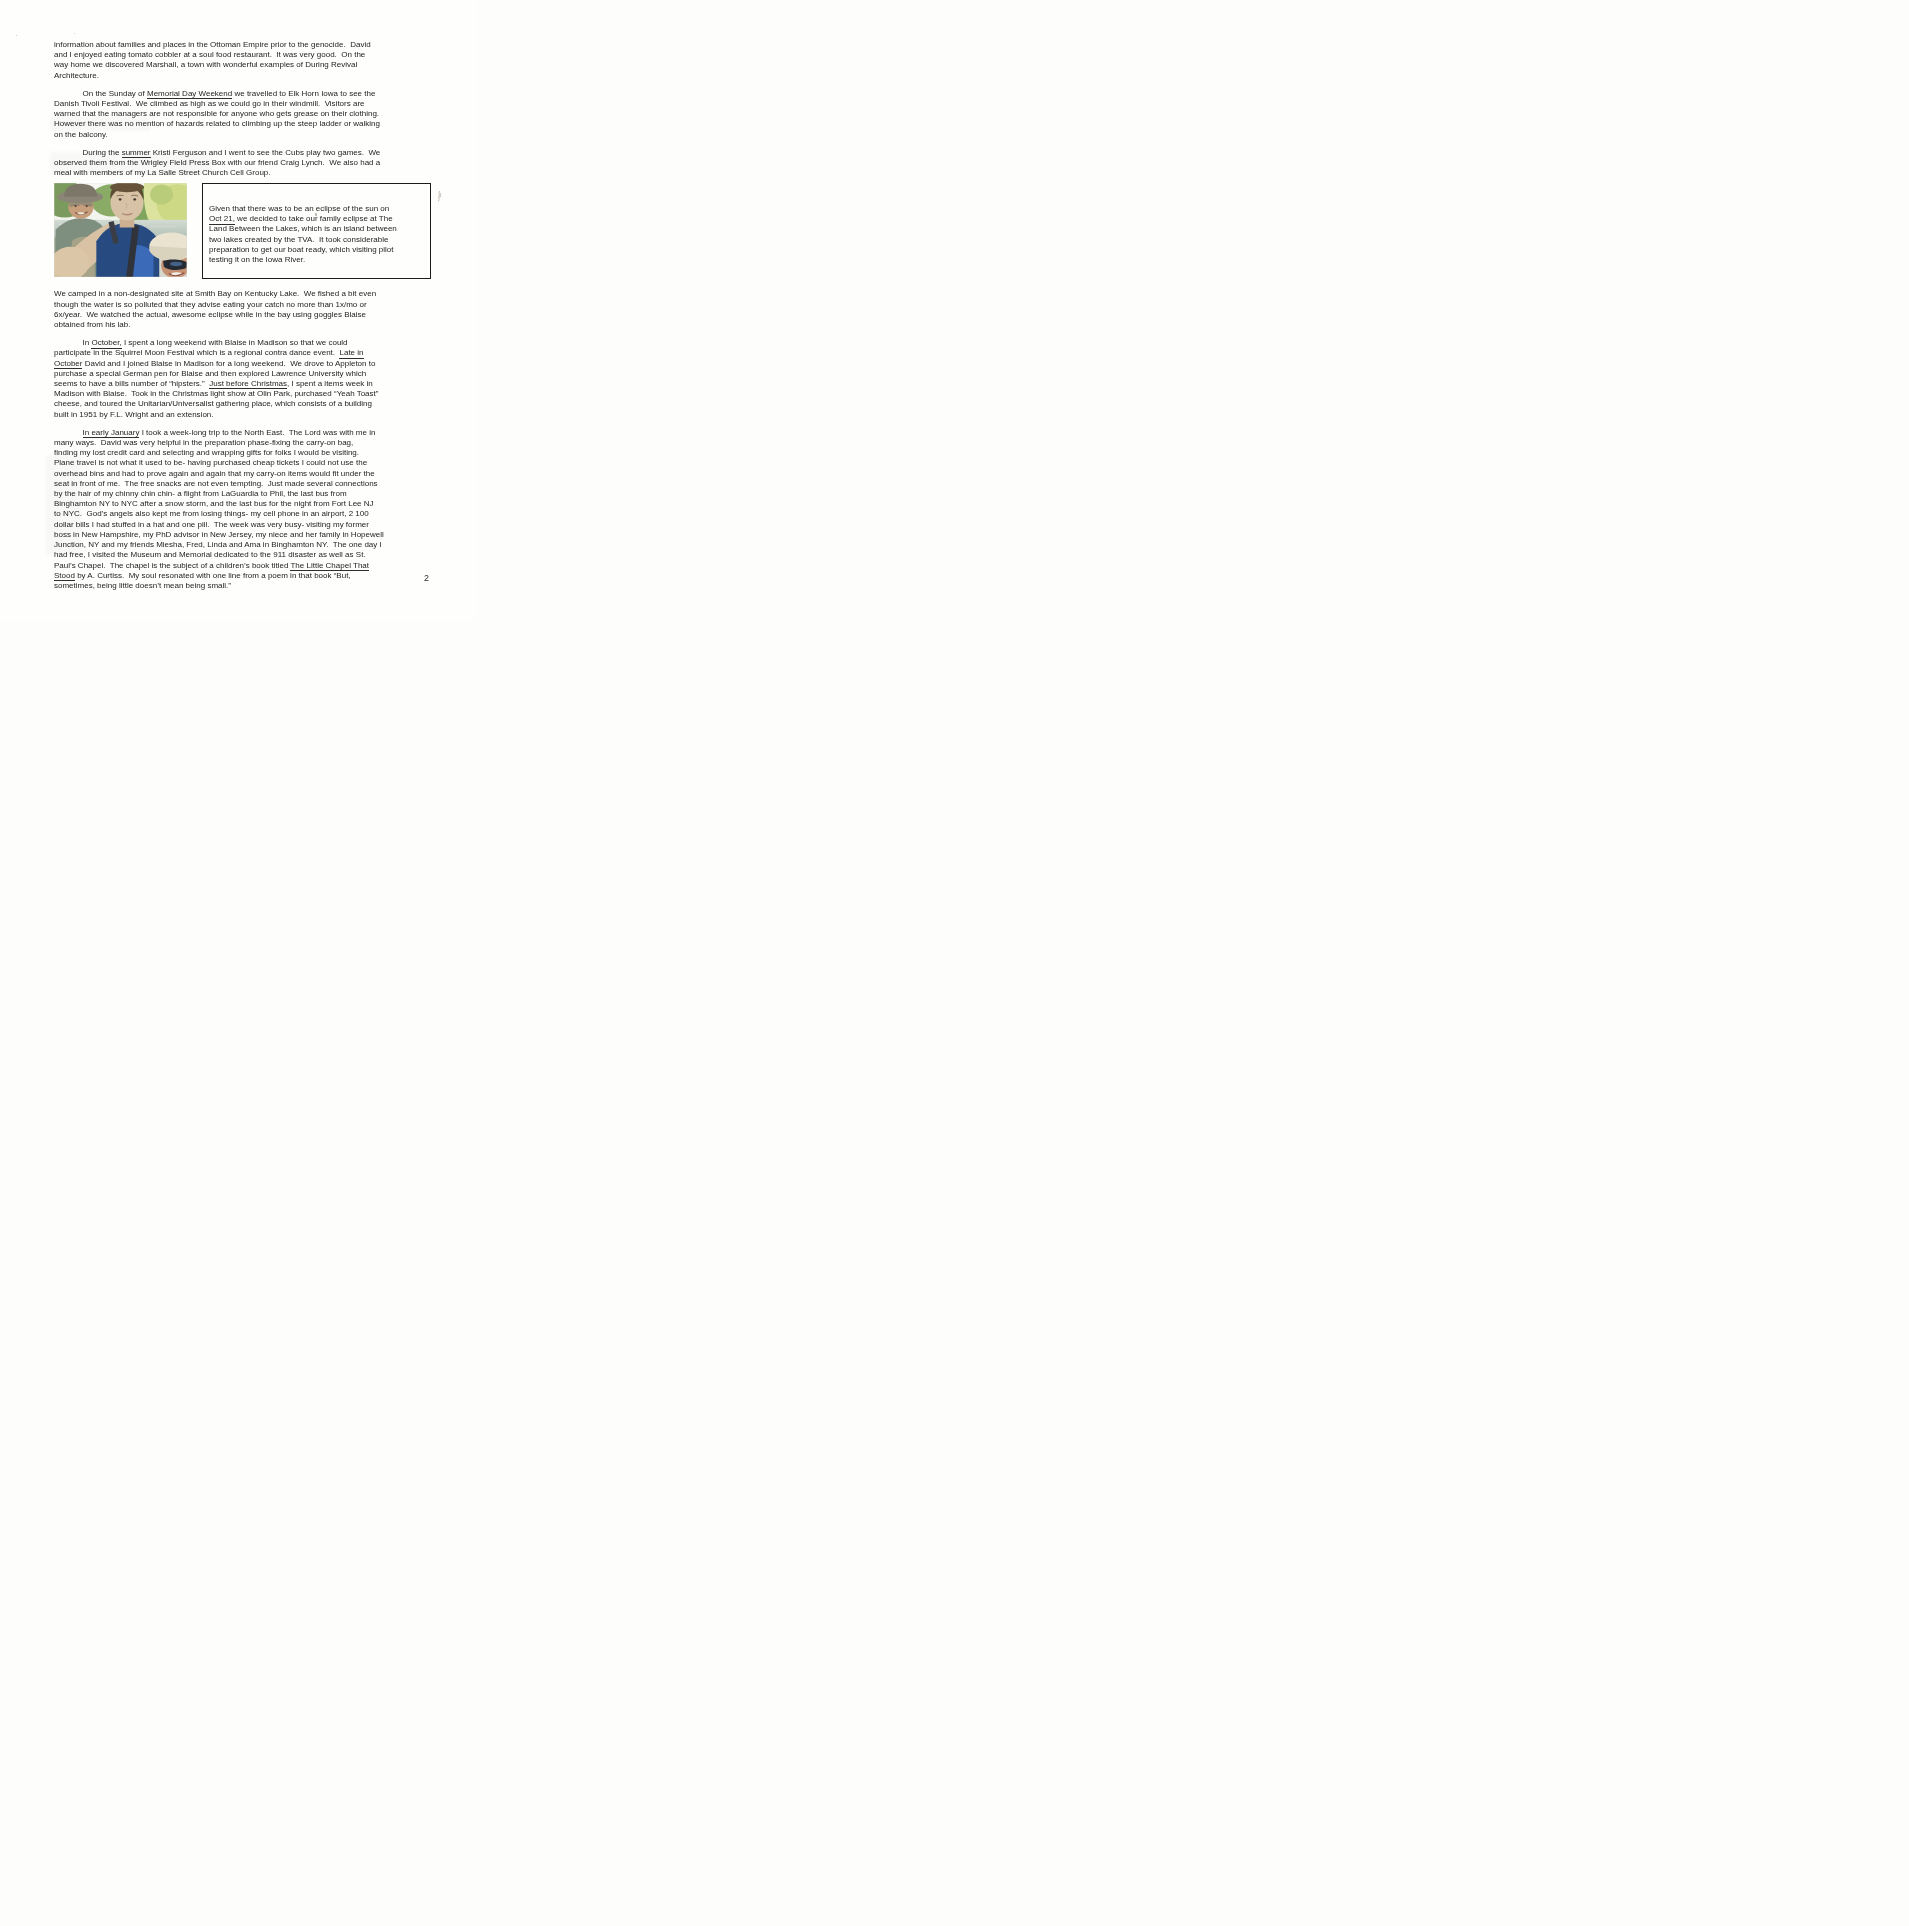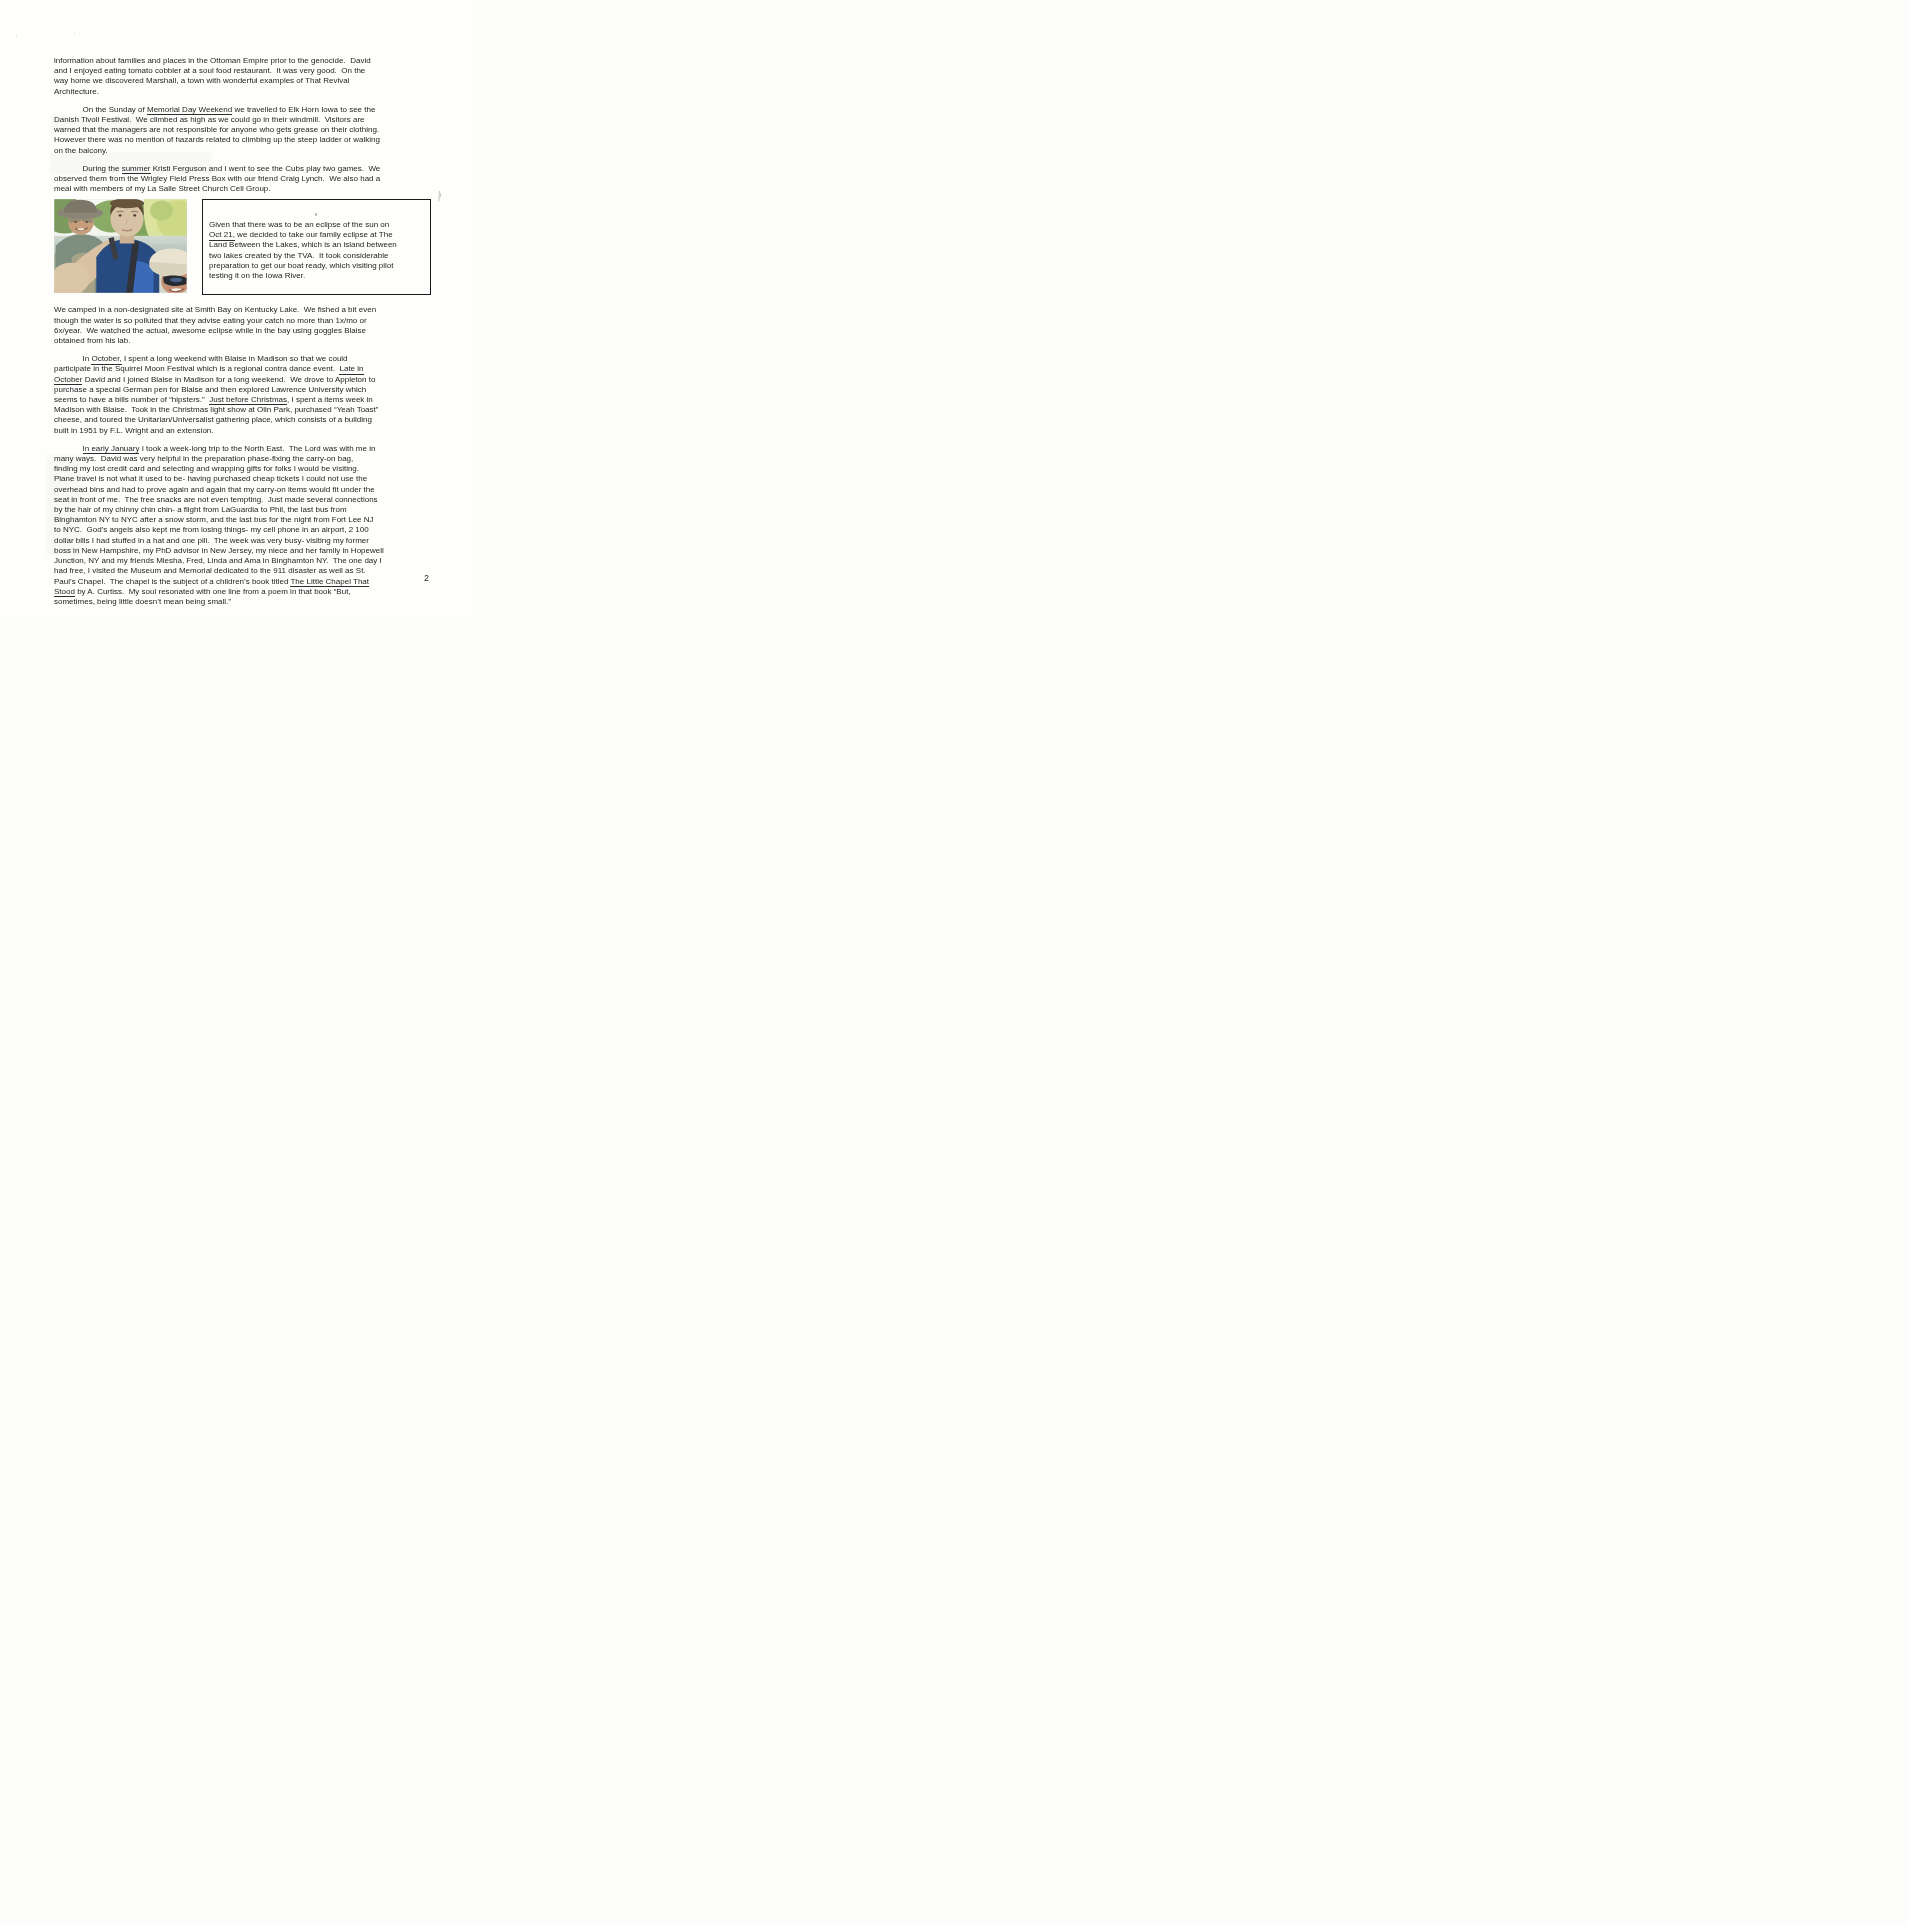--- a/index.html
+++ b/index.html
@@ -14,21 +14,21 @@
     height: 622px;
     background: #fefefc;
     color: #232323;
     font-family: "Liberation Sans", "DejaVu Sans", sans-serif;
     font-size: 8px;
     overflow: hidden;
   }
   .content {
     position: absolute;
     left: 54px;
-    top: 56px;
+    top: 40px;
     width: 389px;
   }
   .para { margin: 0; }
   .para .line {
     white-space: pre;
     line-height: 10.2px;
   }
   .para.indented .line:first-child { padding-left: 28.5px; margin-top: 8px; }
   .u {
     border-bottom: 1.2px solid #2e2e2e;
@@ -82,21 +82,21 @@
 
   <div class="shade" style="left:50px; top:152px; width:162px; height:23px;"></div>
   <div class="shade" style="left:50px; top:116px; width:100px; height:15.4px;"></div>
   <div class="shade" style="left:46px; top:455px; width:35px; height:100px;"></div>
 
   <div class="content">
 
     <div class="para">
         <div class="line"><span>information about families and places in the Ottoman Empire prior to the genocide.  David</span></div>
         <div class="line"><span>and I enjoyed eating tomato cobbler at a soul food restaurant.  It was very good.  On the</span></div>
-        <div class="line"><span>way home we discovered Marshall, a town with wonderful examples of That Revival</span></div>
+        <div class="line"><span>way home we discovered Marshall, a town with wonderful examples of During Revival</span></div>
         <div class="line"><span>Architecture.</span></div>
       </div>
     <div class="para indented">
         <div class="line"><span>On the Sunday of </span><span class="u">Memorial Day Weekend</span><span> we travelled to Elk Horn Iowa to see the</span></div>
         <div class="line"><span>Danish Tivoli Festival.  We climbed as high as we could go in their windmill.  Visitors are</span></div>
         <div class="line"><span>warned that the managers are not responsible for anyone who gets grease on their clothing.</span></div>
         <div class="line"><span>However there was no mention of hazards related to climbing up the steep ladder or walking</span></div>
         <div class="line"><span>on the balcony.</span></div>
       </div>
     <div class="para indented">

